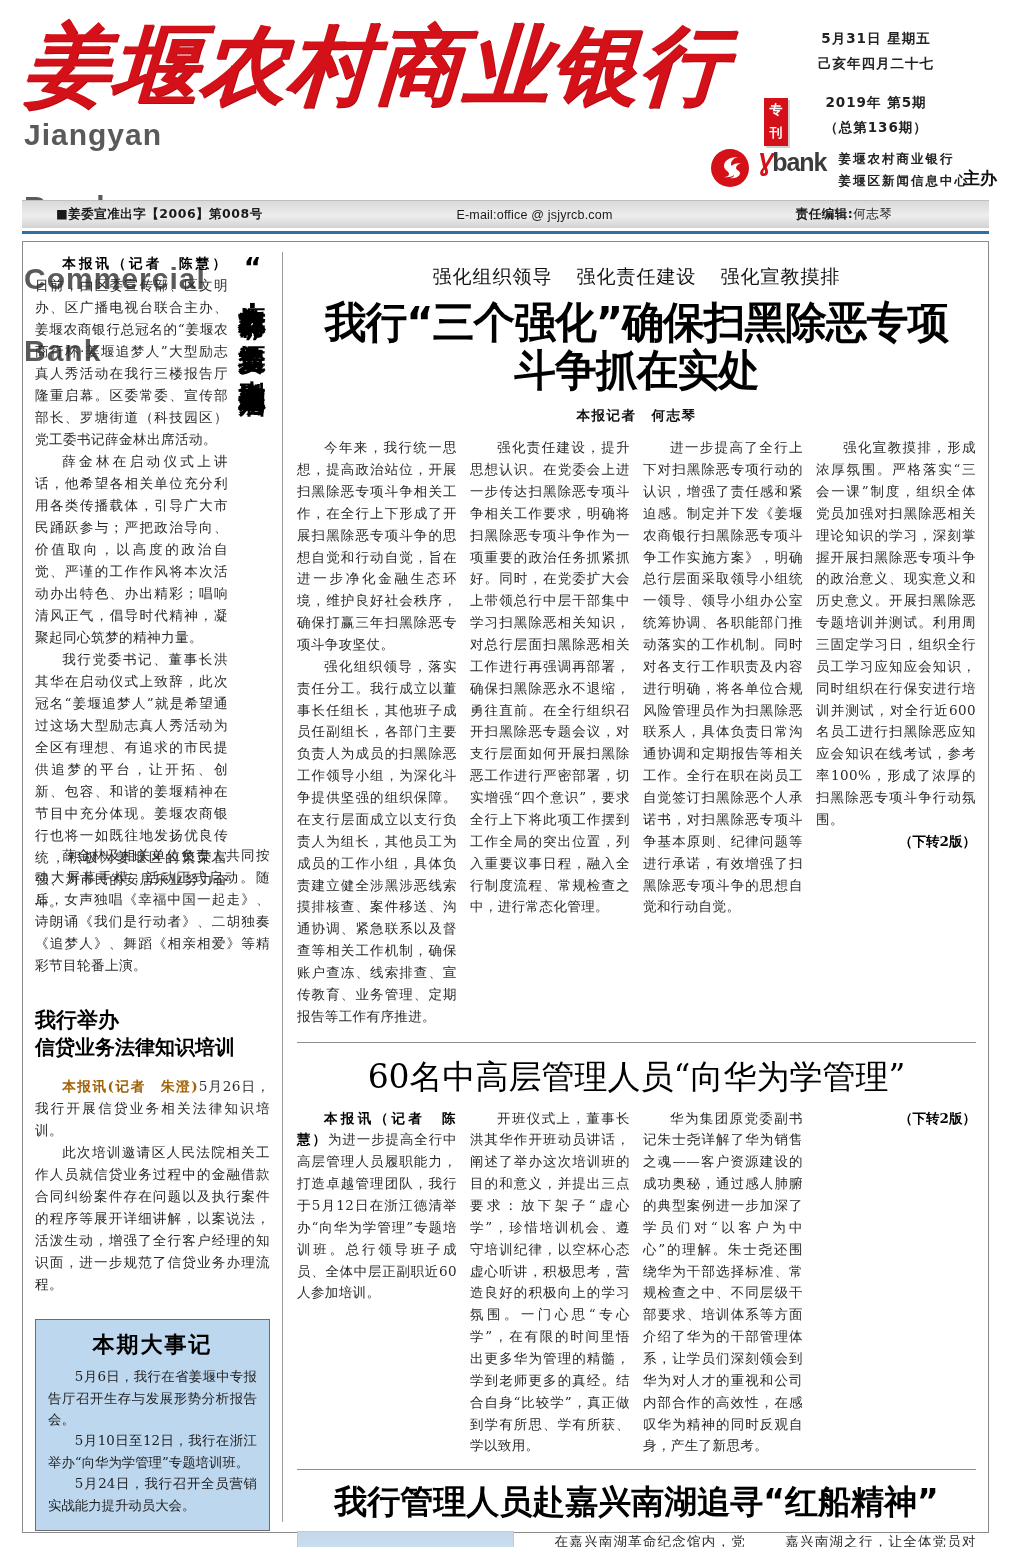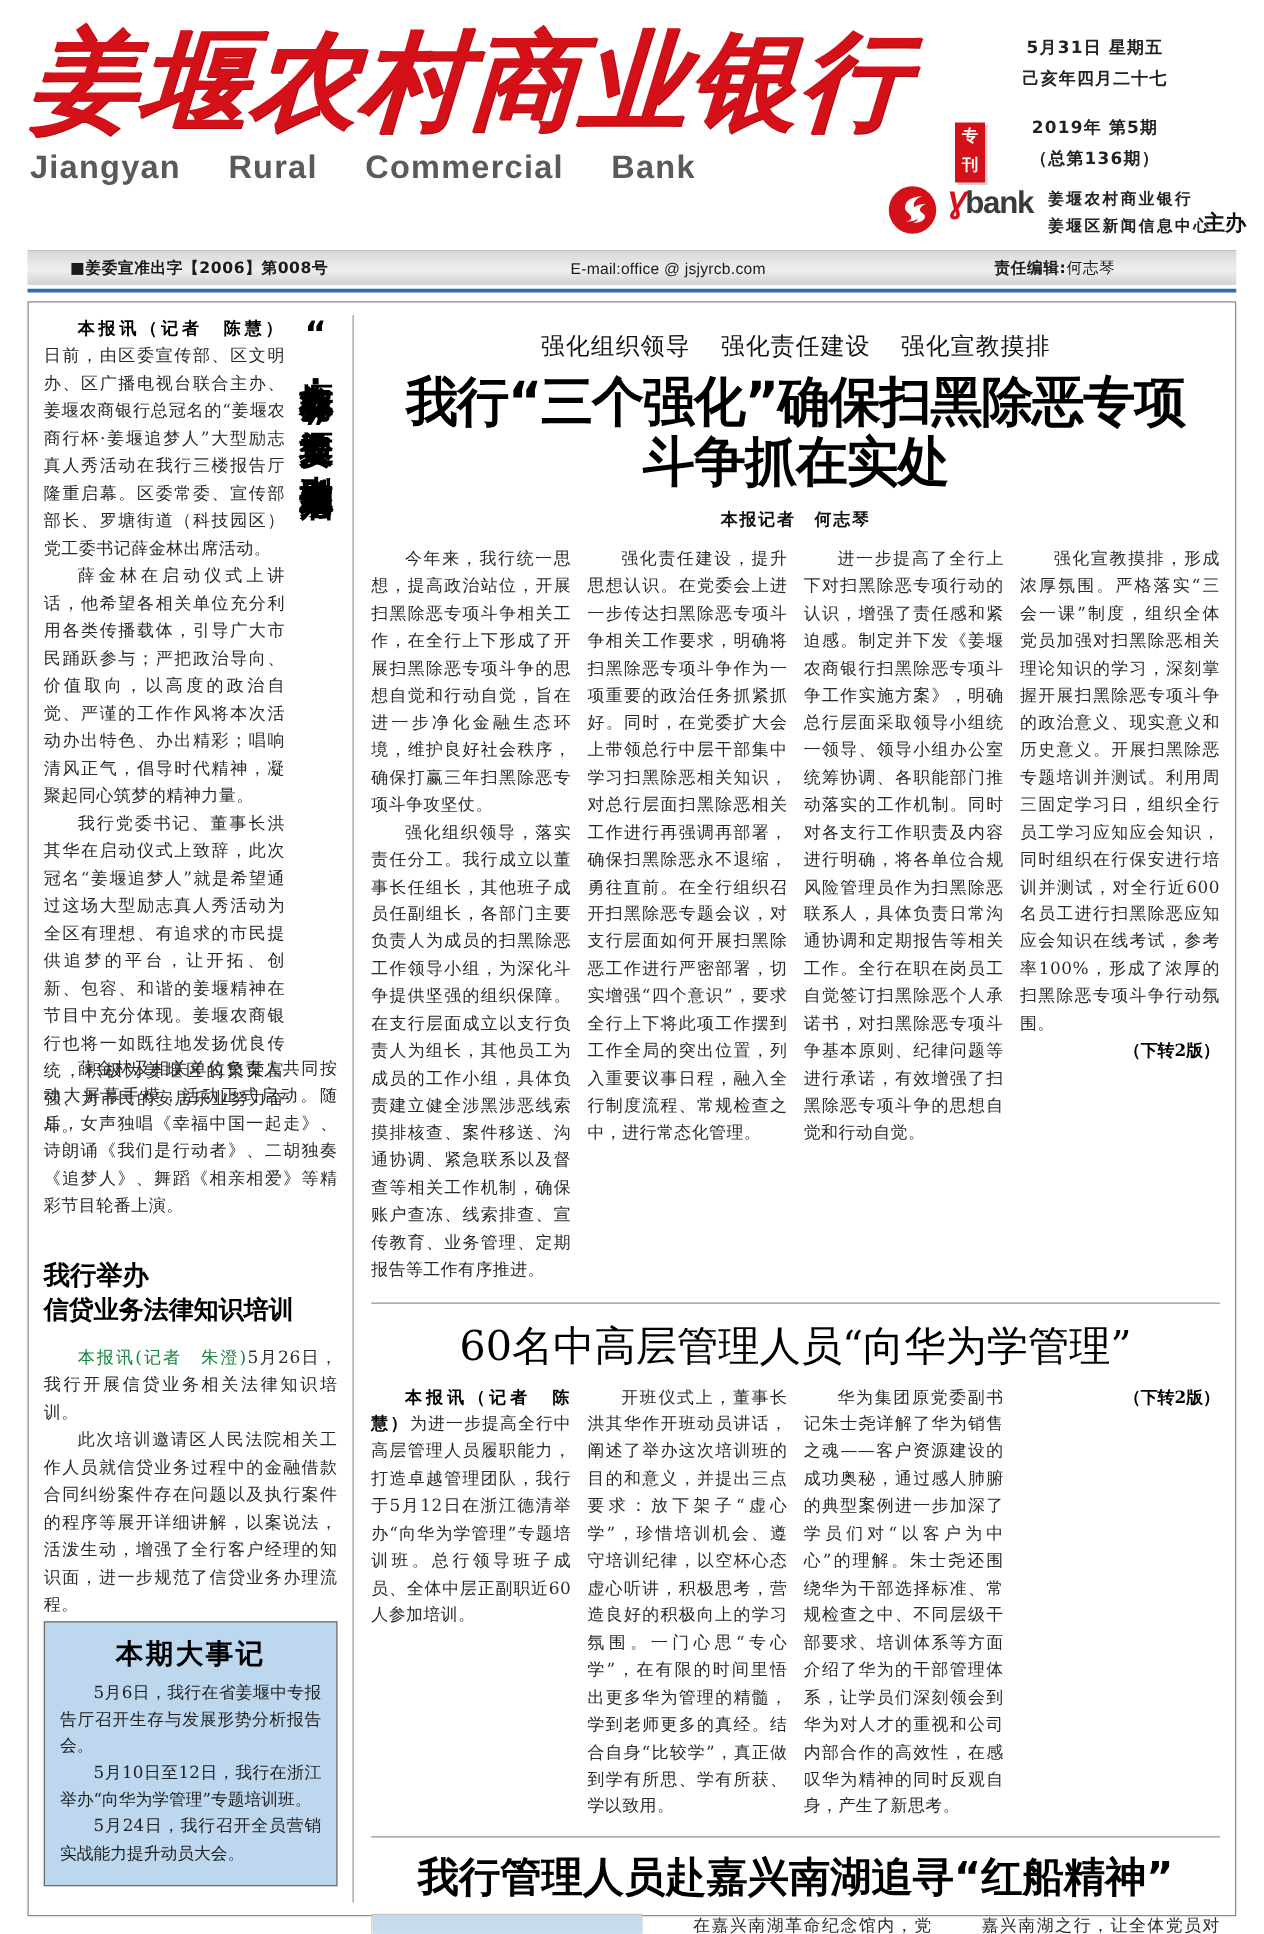--- a/index.html
+++ b/index.html
@@ -36,26 +36,27 @@
     color: #d41119;
     white-space: nowrap;
     font-style: italic;
     transform: skewX(-3deg);
     text-shadow: 1px 1px 0 #b00d14;
   }
   .mh-en-title {
     margin-top: 10px;
     font-family: "Liberation Sans", sans-serif;
     font-weight: bold;
-    font-size: 26px;
+    font-size: 30px;
     letter-spacing: 1px;
     color: #5a5a5a;
     white-space: nowrap;
     display: flex;
     gap: 38px;
+    flex-direction: column;
   }
   .seal {
     position: absolute;
     left: 764px; top: 98px;
     width: 24px; height: 48px;
     background: #d41119;
     color: #fff;
     font-family: "DejaVu Serif", serif;
     font-size: 13px;
     line-height: 23px;
@@ -222,24 +223,24 @@
   .sub-body {
     margin-top: 14px;
     font-family: "DejaVu Serif", "Liberation Serif", serif;
     font-size: 13.6px;
     line-height: 1.62;
     text-align: justify;
     letter-spacing: .4px;
     color: #2a2a2a;
   }
   .sub-body p { margin: 0; text-indent: 2em; }
-  .sub-body .byline { font-weight: normal; color: #15803d; letter-spacing: 1px;}
+  .sub-body .byline { font-weight: bold; color: #a16207; letter-spacing: 1px;}
 
   .events-box {
-    margin-top: 2px;
+    margin-top: 24px;
     border: 1px solid #6d6d6d;
     background: #bdd7ee;
     padding: 10px 12px 14px;
   }
   .events-title {
     text-align: center;
     font-family: "DejaVu Sans", sans-serif;
     font-weight: bold;
     font-size: 22px;
     letter-spacing: 2px;

